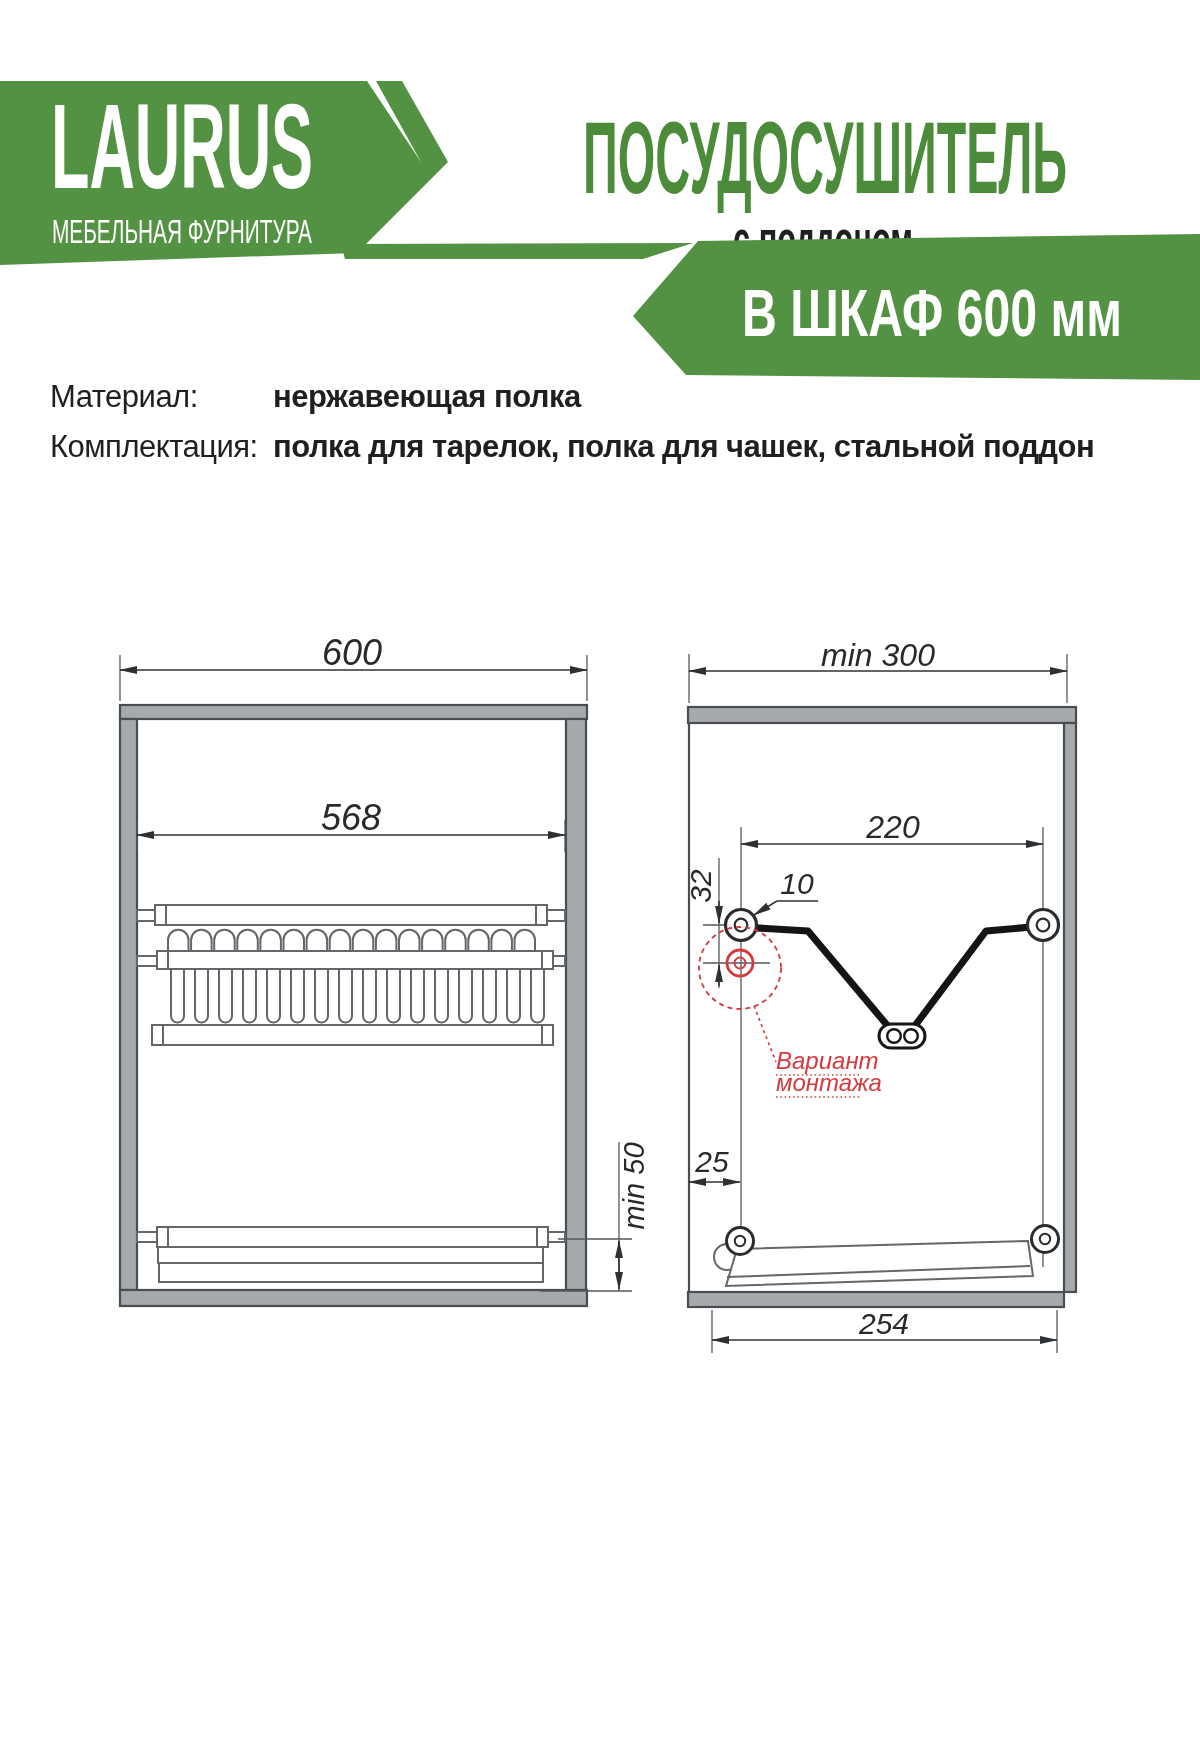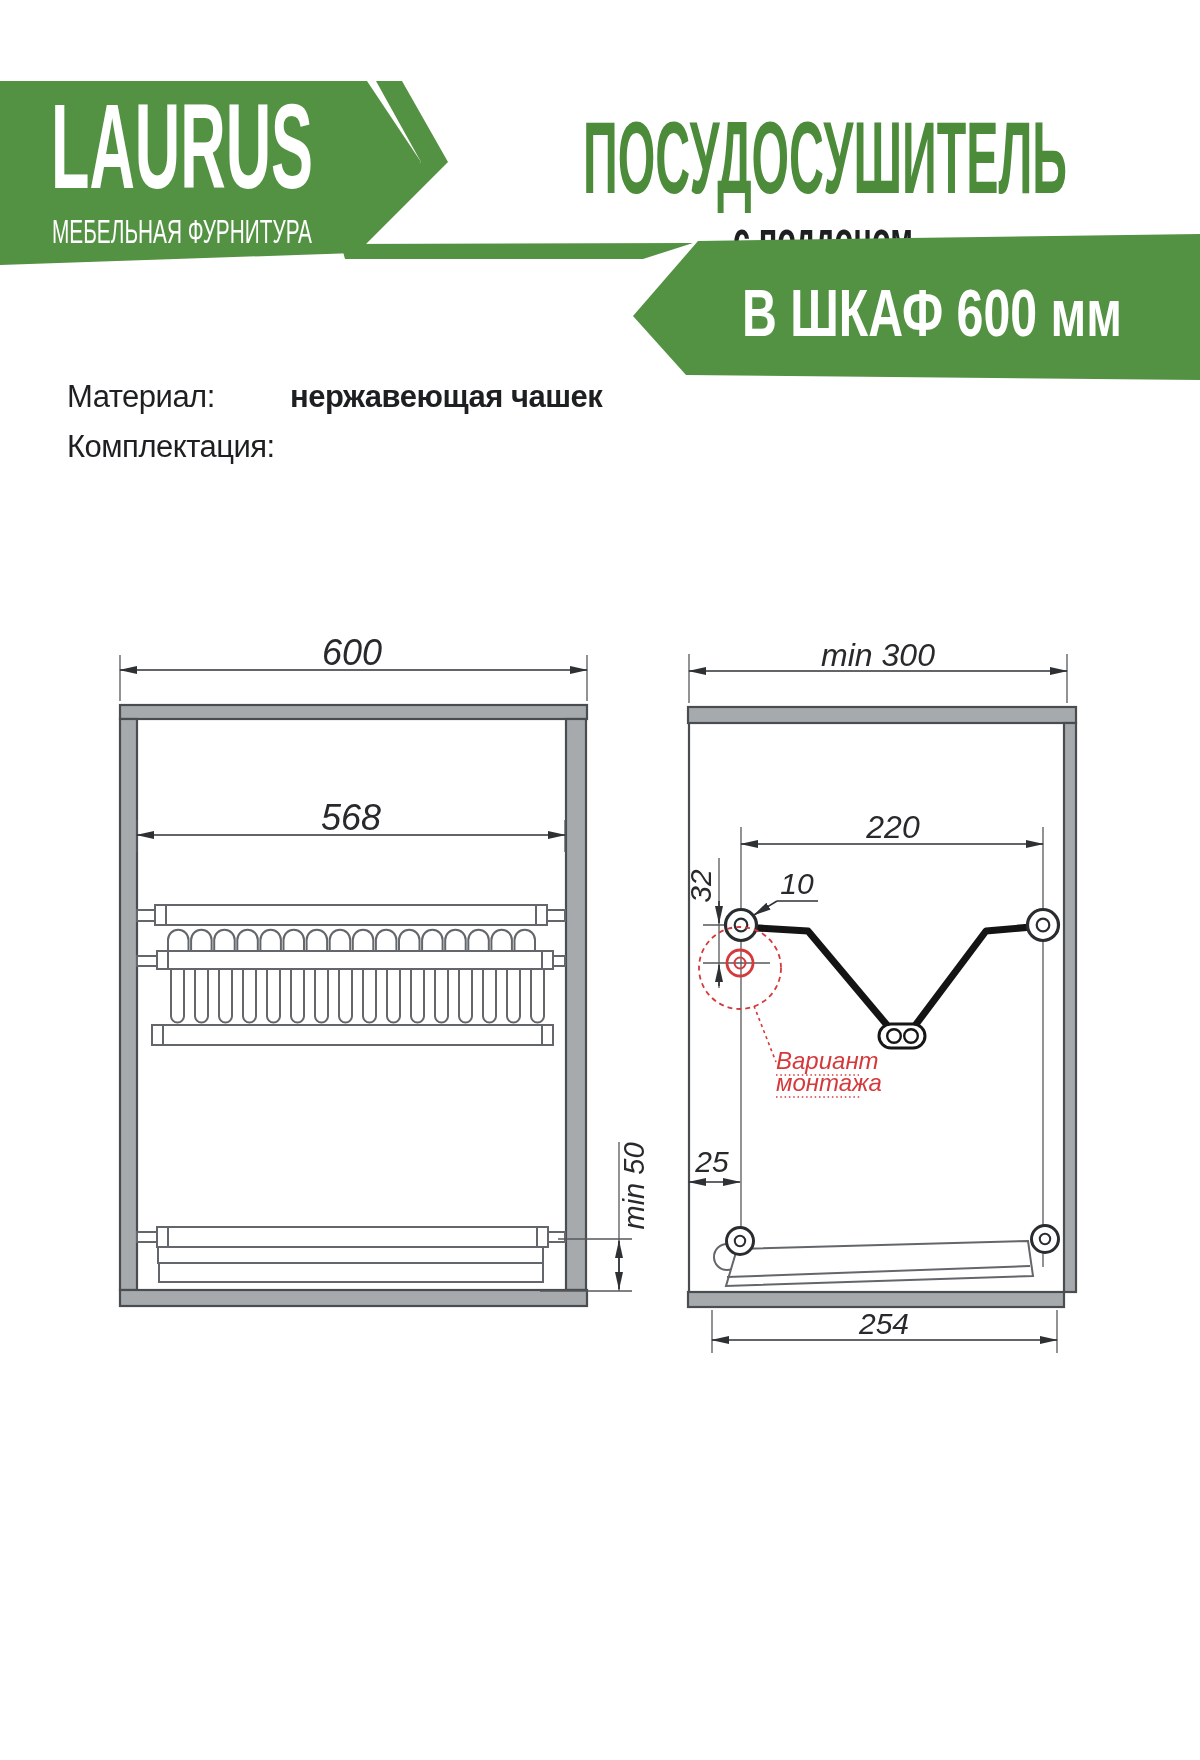--- a/index.html
+++ b/index.html
@@ -21,21 +21,21 @@
   .backline{stroke:#4a4d50;stroke-width:2.2;}
   .draw{fill:#fff;stroke:var(--line-mid);stroke-width:2;}
   .drawline{fill:none;stroke:var(--line-mid);stroke-width:2;}
   .dim{stroke:var(--line-dark);stroke-width:1.6;fill:none;}
   .ext{stroke:#55585b;stroke-width:1.3;fill:none;}
   .dimtext{font-style:italic;fill:#27292b;}
   .wire{fill:none;stroke:#141414;stroke-width:7;stroke-linecap:round;stroke-linejoin:round;}
   .hook{fill:#fff;stroke:#2a2d2f;}
   .red{stroke:var(--accent-red);fill:none;}
   .redtext{font-style:italic;fill:var(--accent-red);}
-  .specs-row{position:absolute;left:50px;width:1100px;line-height:1;color:var(--text-black);letter-spacing:-0.5px;margin-left:17px;}
+  .specs-row{position:absolute;left:50px;width:1100px;line-height:1;color:var(--text-black);letter-spacing:-0.5px;}
   .specs-label{display:inline-block;font-size:31px;font-weight:normal;}
   .specs-value{position:absolute;left:223px;top:0;font-size:31px;font-weight:bold;}
   #row-material{top:381px;}
   #row-contents{top:431px;}
 </style>
 </head>
 <body>
 
 <svg id="header-svg" width="1200" height="420" viewBox="0 0 1200 420">
   <g>
@@ -50,24 +50,25 @@
     <text class="subtitle-text" x="823" y="257" font-size="52" text-anchor="middle" textLength="180" lengthAdjust="spacingAndGlyphs">с поддоном</text>
   </g>
   <g>
     <polygon class="green" points="698,241 1200,234 1200,380 686,375 633,316"></polygon>
     <text class="badge-text" x="932" y="336" font-size="66" text-anchor="middle" textLength="380" lengthAdjust="spacingAndGlyphs">В ШКАФ 600 мм</text>
   </g>
 </svg>
 
 <div class="specs-row" id="row-material">
   <span class="specs-label">Материал:</span>
-  <span class="specs-value">нержавеющая чашек</span>
+  <span class="specs-value">нержавеющая полка</span>
 </div>
 <div class="specs-row" id="row-contents">
   <span class="specs-label">Комплектация:</span>
+  <span class="specs-value">полка для тарелок, полка для чашек, стальной поддон</span>
 </div>
 
 <svg id="diagram-svg" width="1200" height="830" viewBox="0 600 1200 830">
   <defs>
     <marker id="ae" viewBox="0 0 18 8" refX="17" refY="4" markerWidth="18" markerHeight="8" orient="auto" markerUnits="userSpaceOnUse">
       <path d="M0,0 L18,4 L0,8 Z" fill="#2e3134"></path>
     </marker>
     <marker id="as" viewBox="0 0 18 8" refX="1" refY="4" markerWidth="18" markerHeight="8" orient="auto" markerUnits="userSpaceOnUse">
       <path d="M18,0 L0,4 L18,8 Z" fill="#2e3134"></path>
     </marker>

